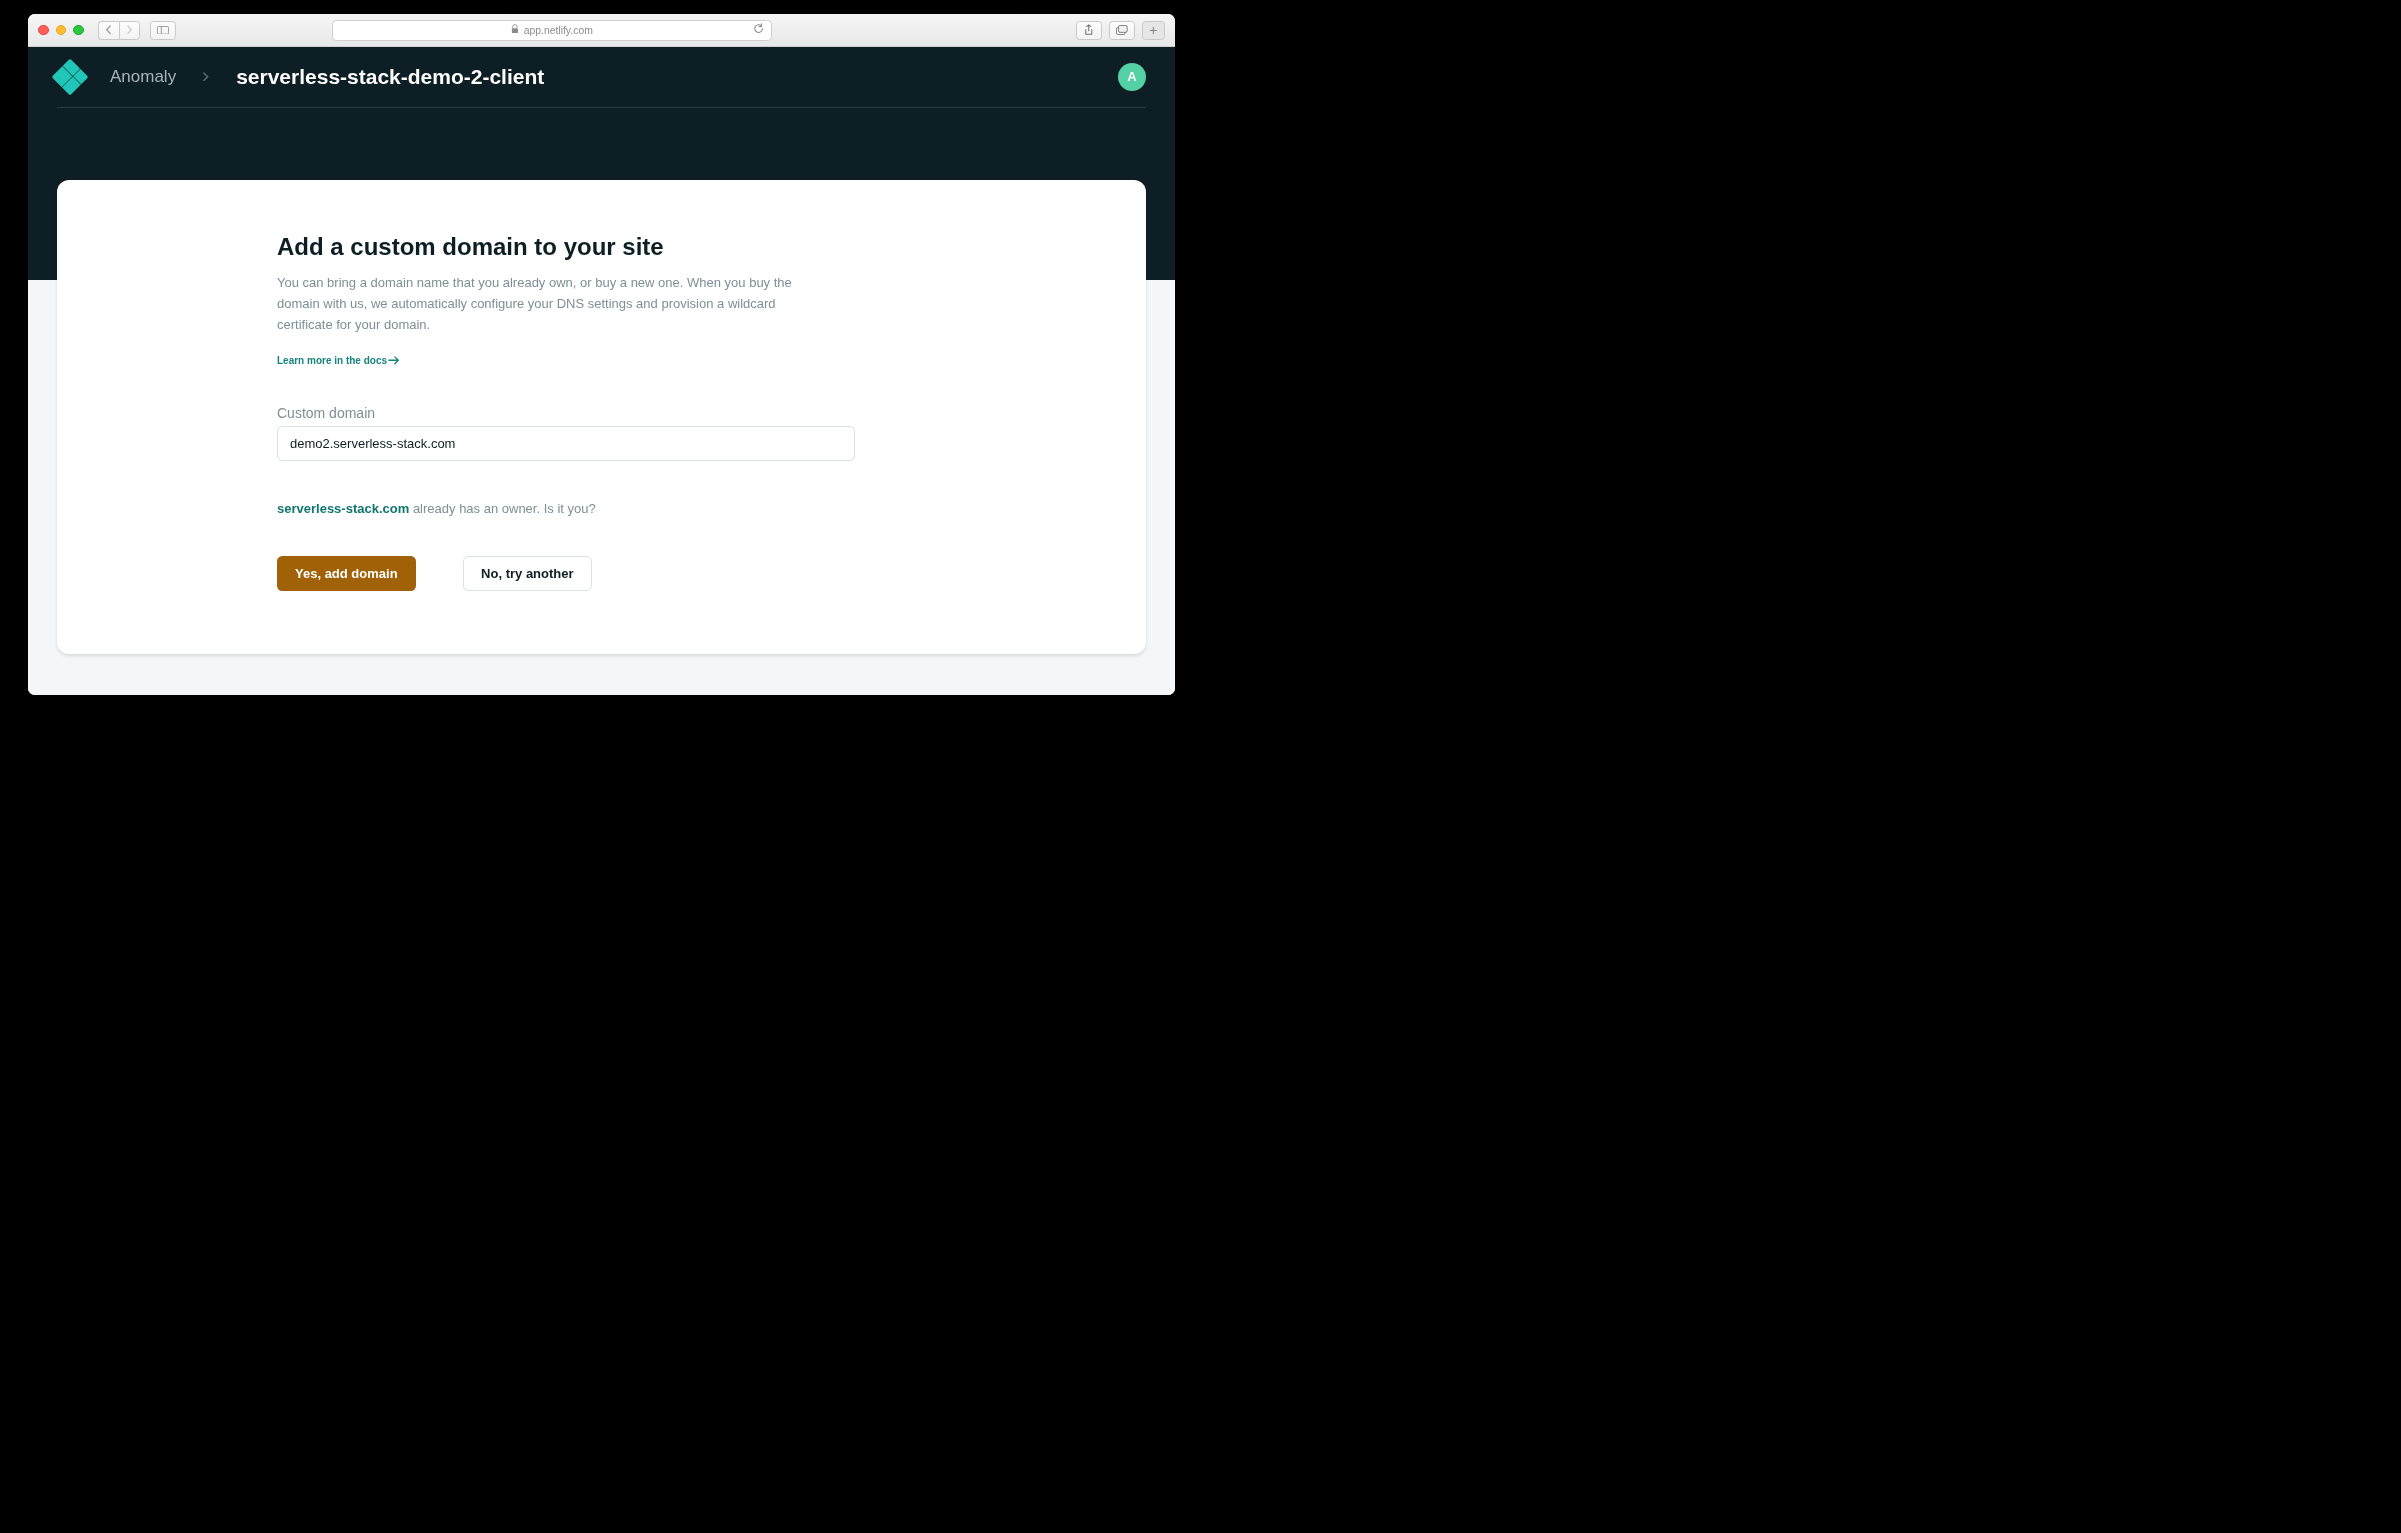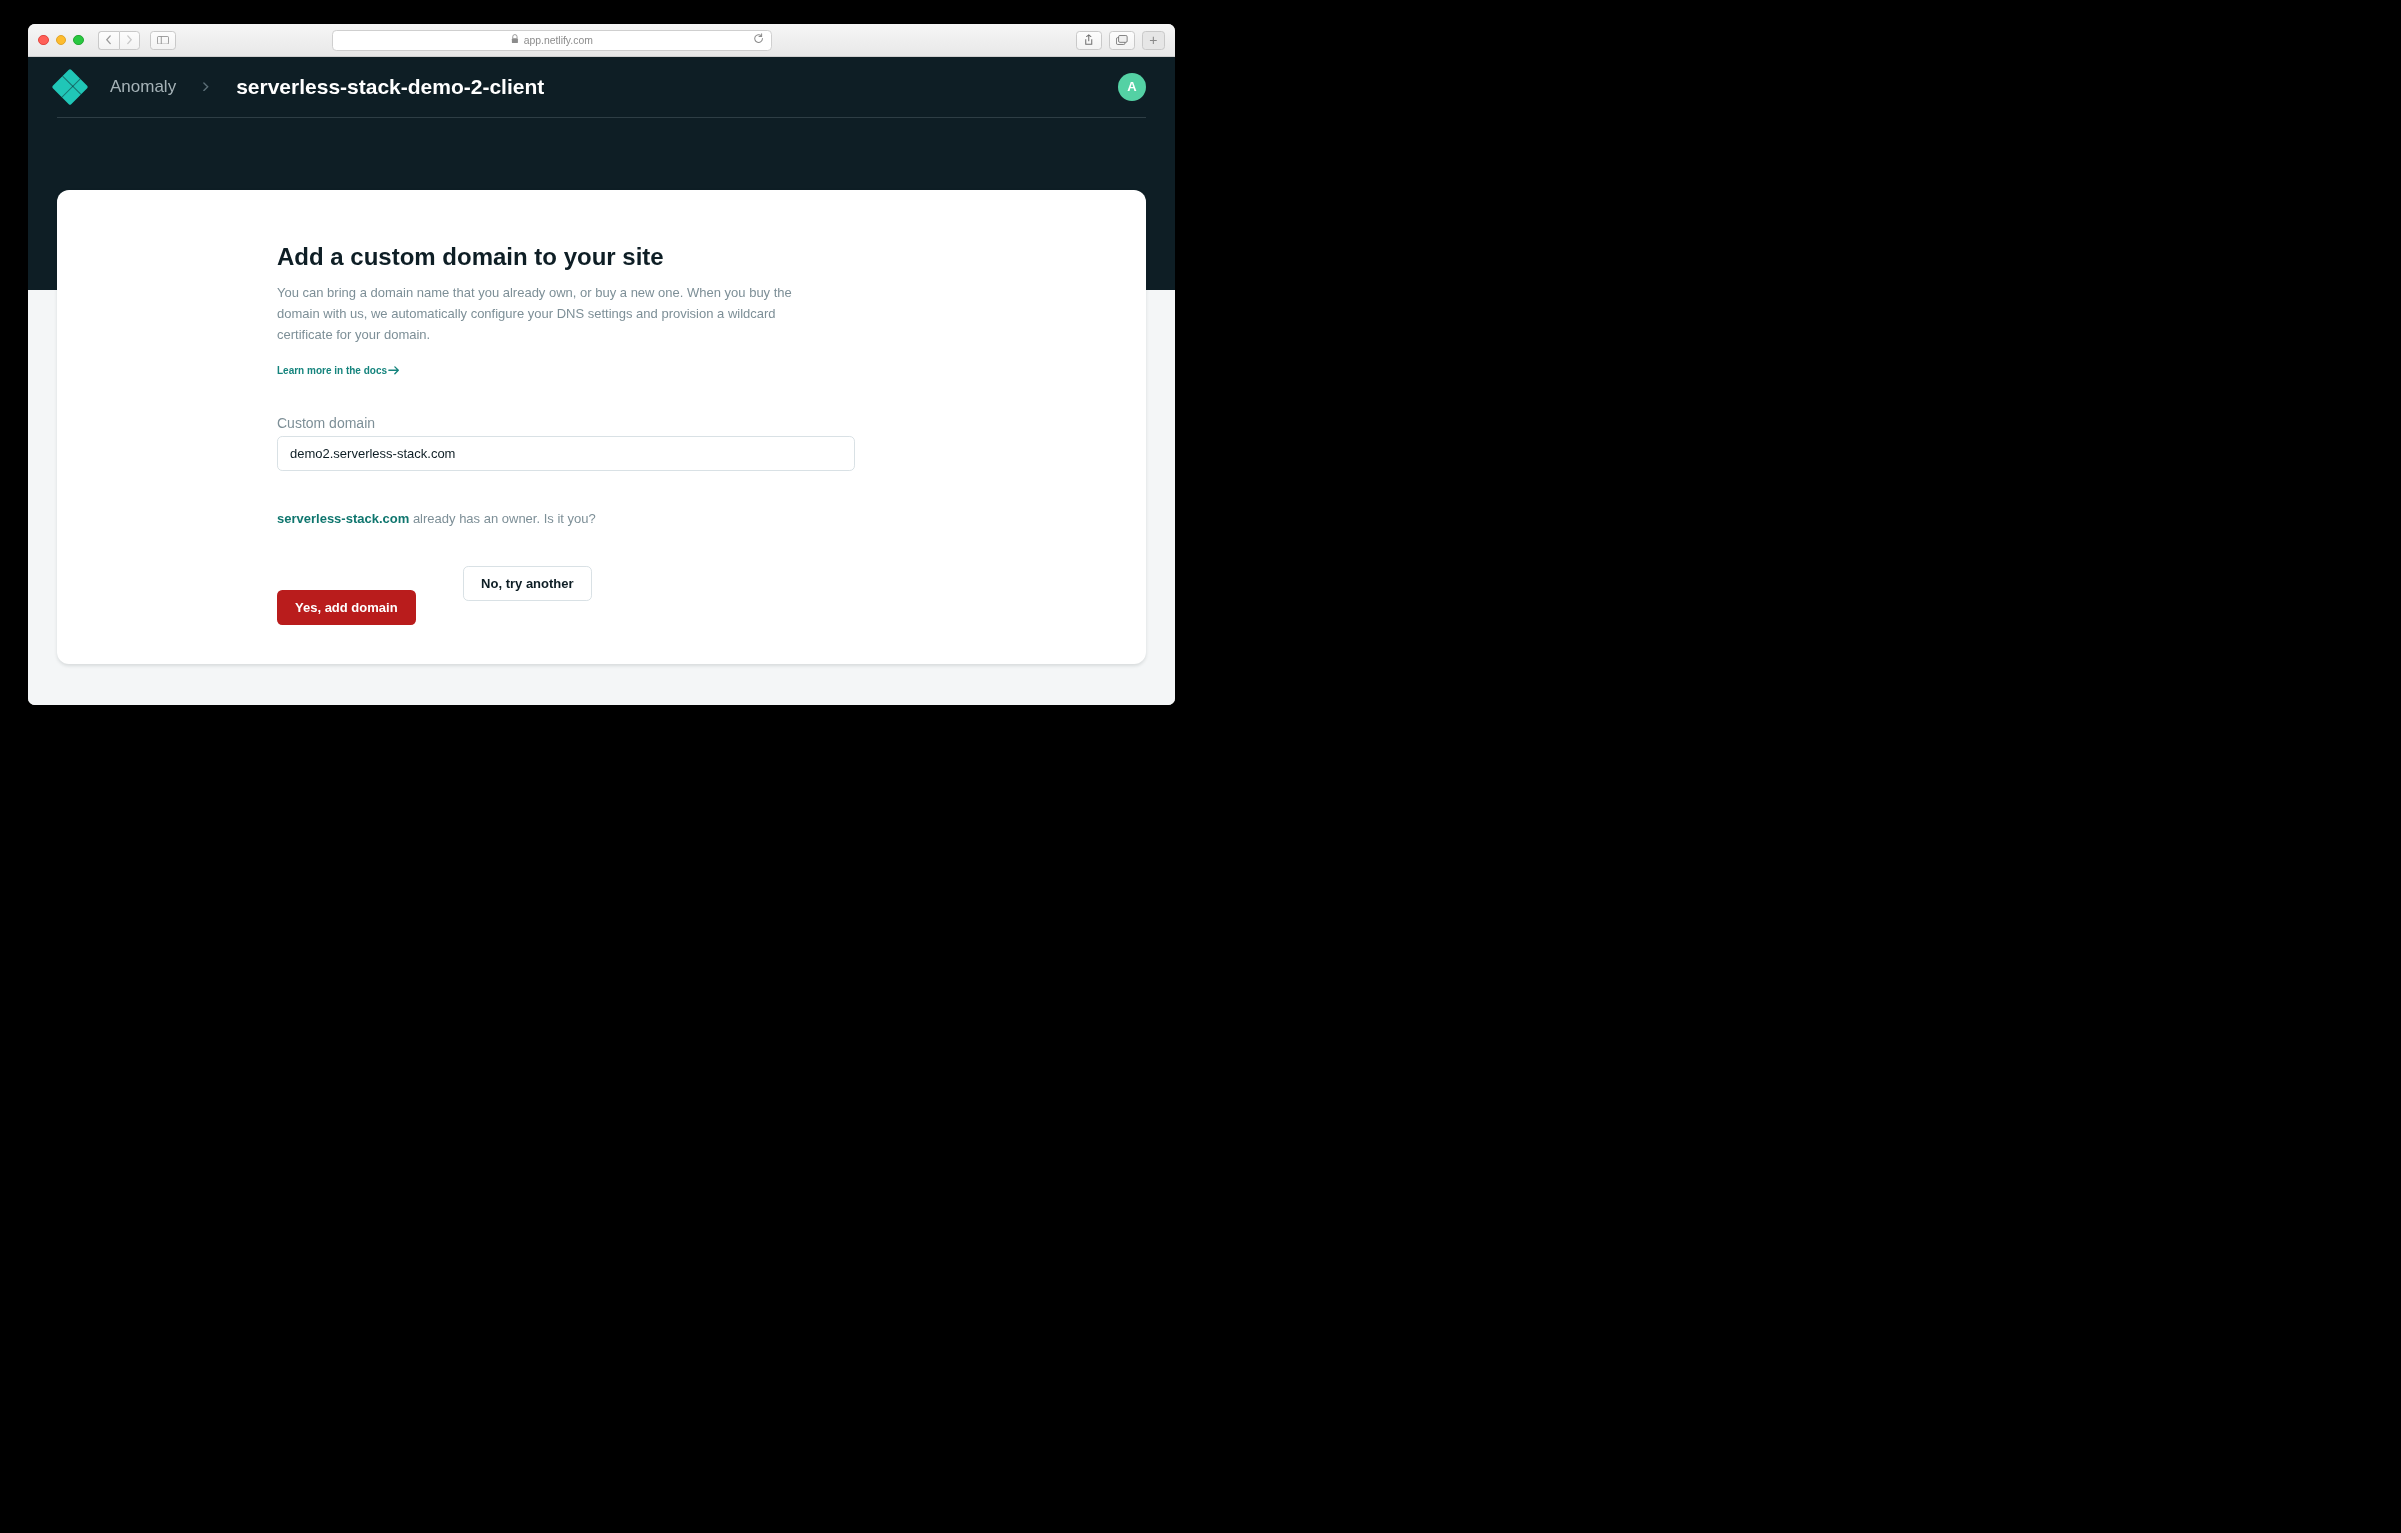--- a/index.html
+++ b/index.html
@@ -5,21 +5,21 @@
     * { margin: 0; padding: 0; box-sizing: border-box; }
     body {
       font-family: -apple-system, BlinkMacSystemFont, "Segoe UI", Helvetica, Arial, sans-serif;
       background: #000;
       width: 1201px;
       height: 767px;
       overflow: hidden;
     }
     .window {
       position: absolute;
-      top: 24px;
+      top: 14px;
       left: 28px;
       width: 1147px;
       height: 681px;
       background: #fff;
       border-radius: 7px;
       overflow: hidden;
       box-shadow: 0 17px 52px rgba(0,0,0,0.5);
     }
     
     .titlebar {
@@ -203,23 +203,22 @@
       height: 35px;
       padding: 0 17px;
       border-radius: 5.2px;
       font-size: 13px;
       font-weight: 600;
       cursor: pointer;
       border: 0.9px solid transparent;
       font-family: inherit;
     }
     .btn.primary {
-      background: #b91c1c;
+      background: #a16207;
       color: #fff;
-      margin-top: 24px;
     }
     .btn.secondary {
       background: #fff;
       color: #0e1e25;
       border-color: #d9e1e5;
       margin-left: 32px;
     }
   </style>
 </head>
 <body>

